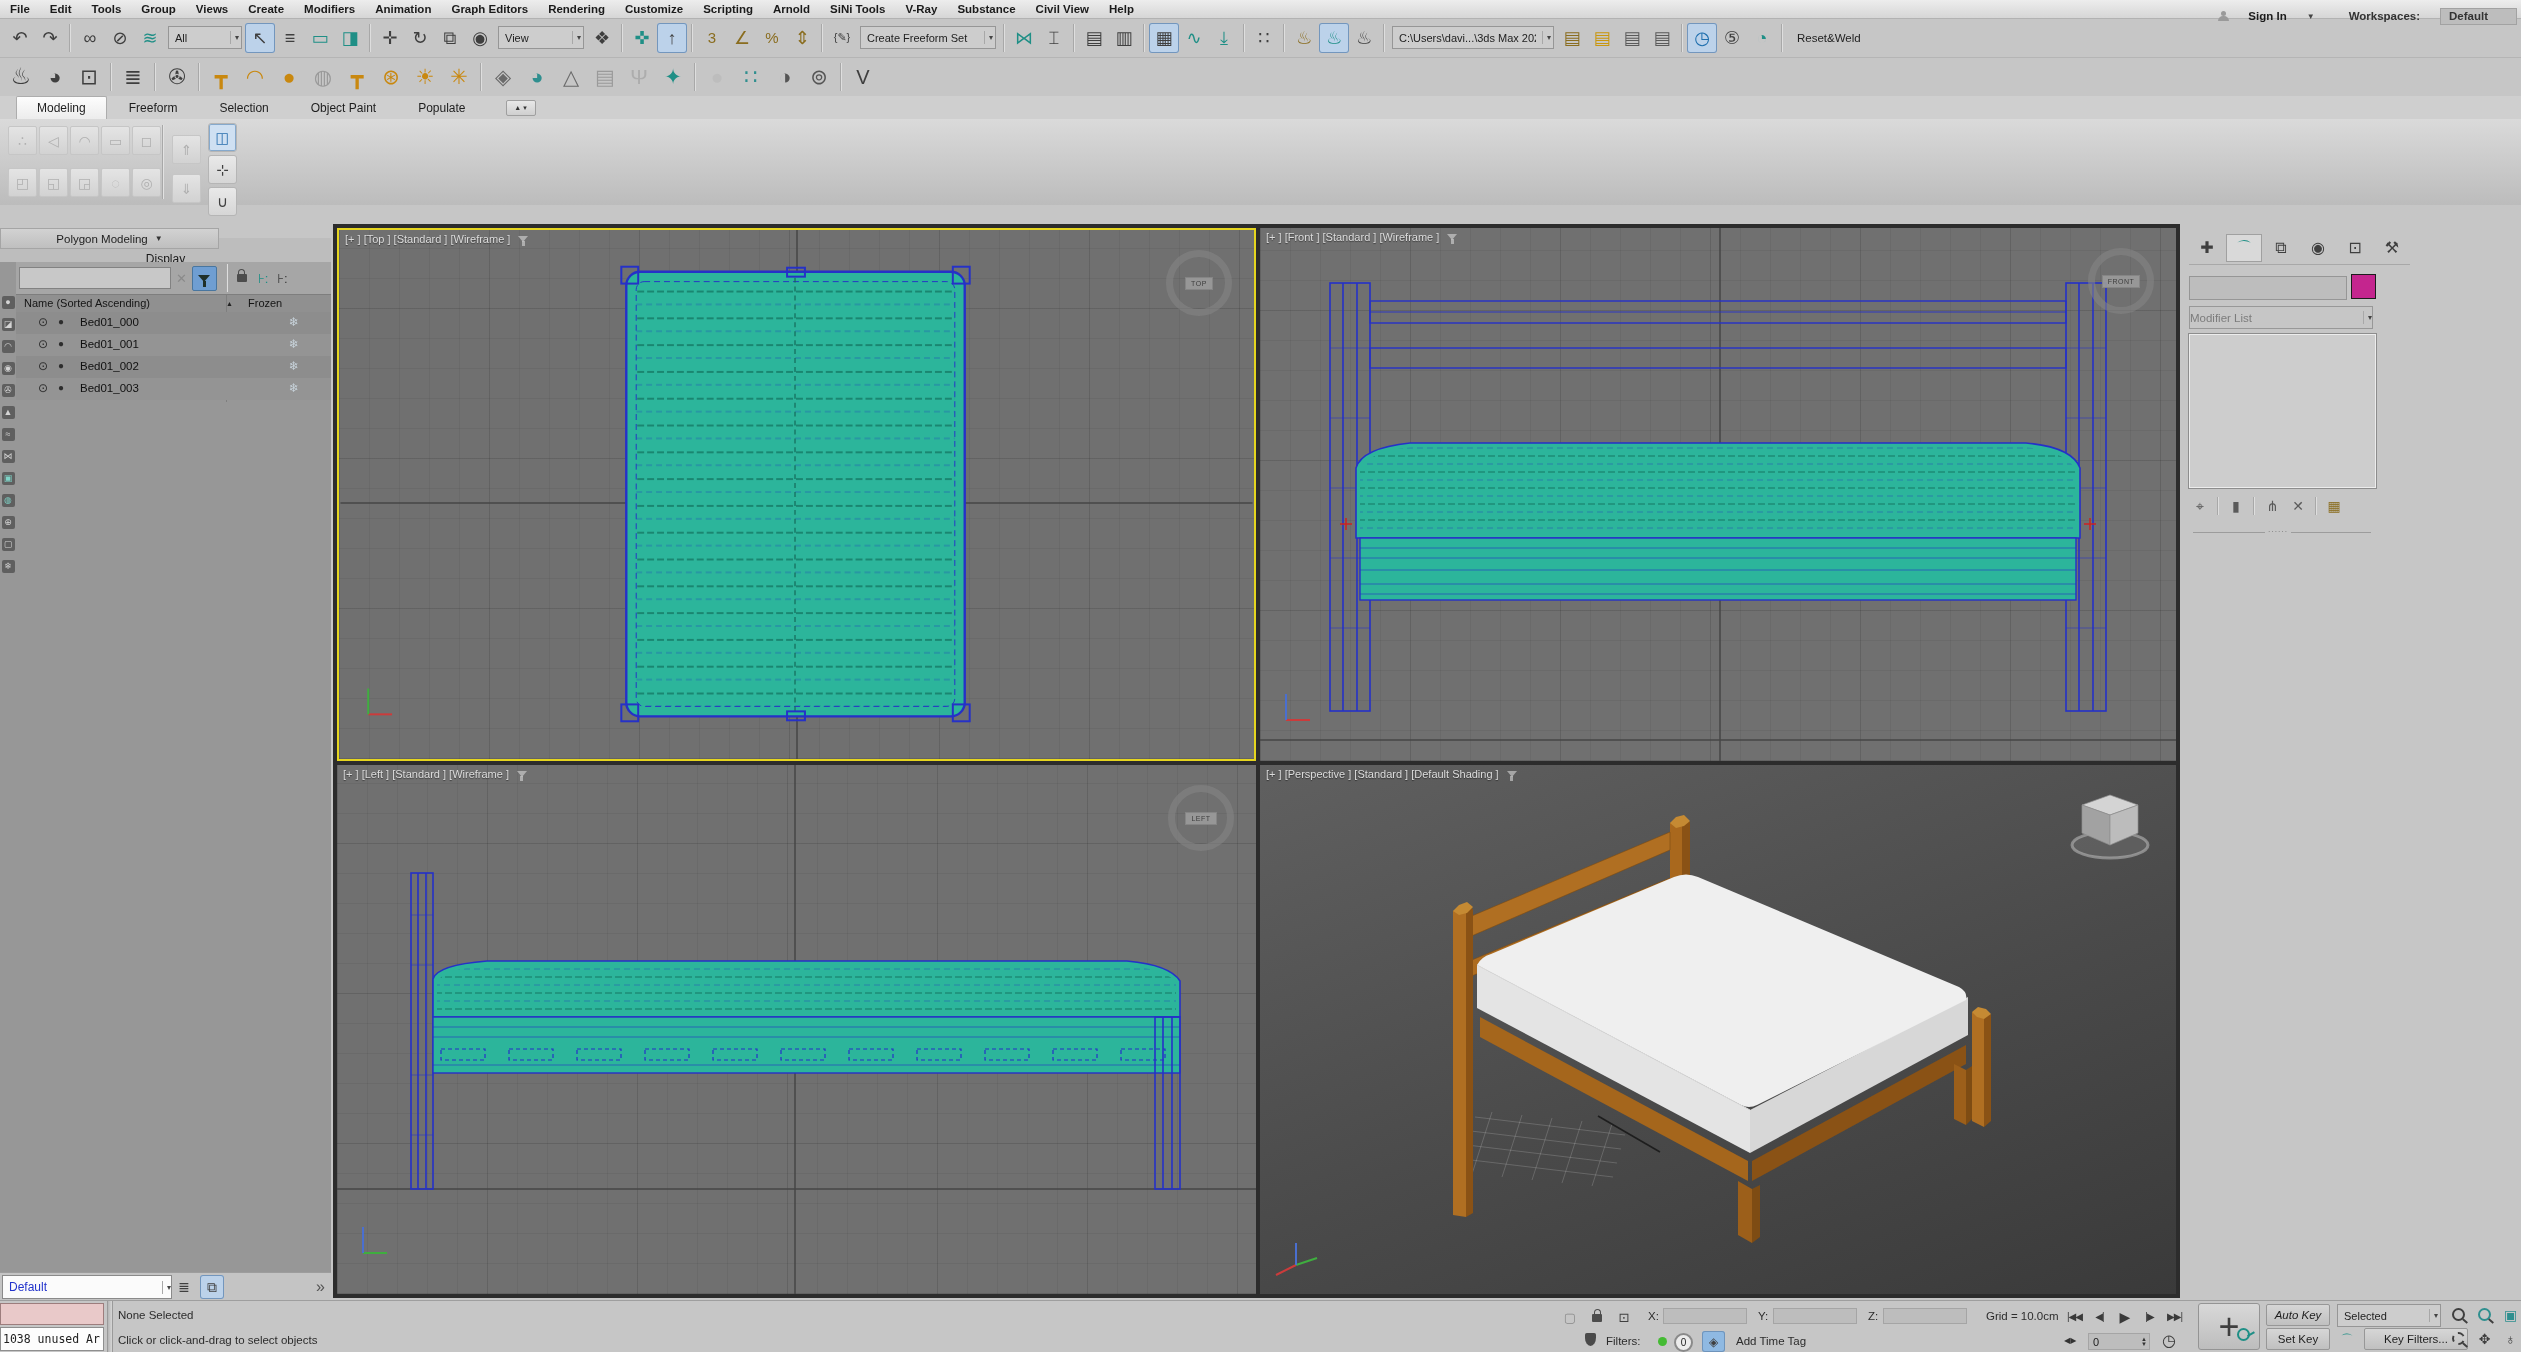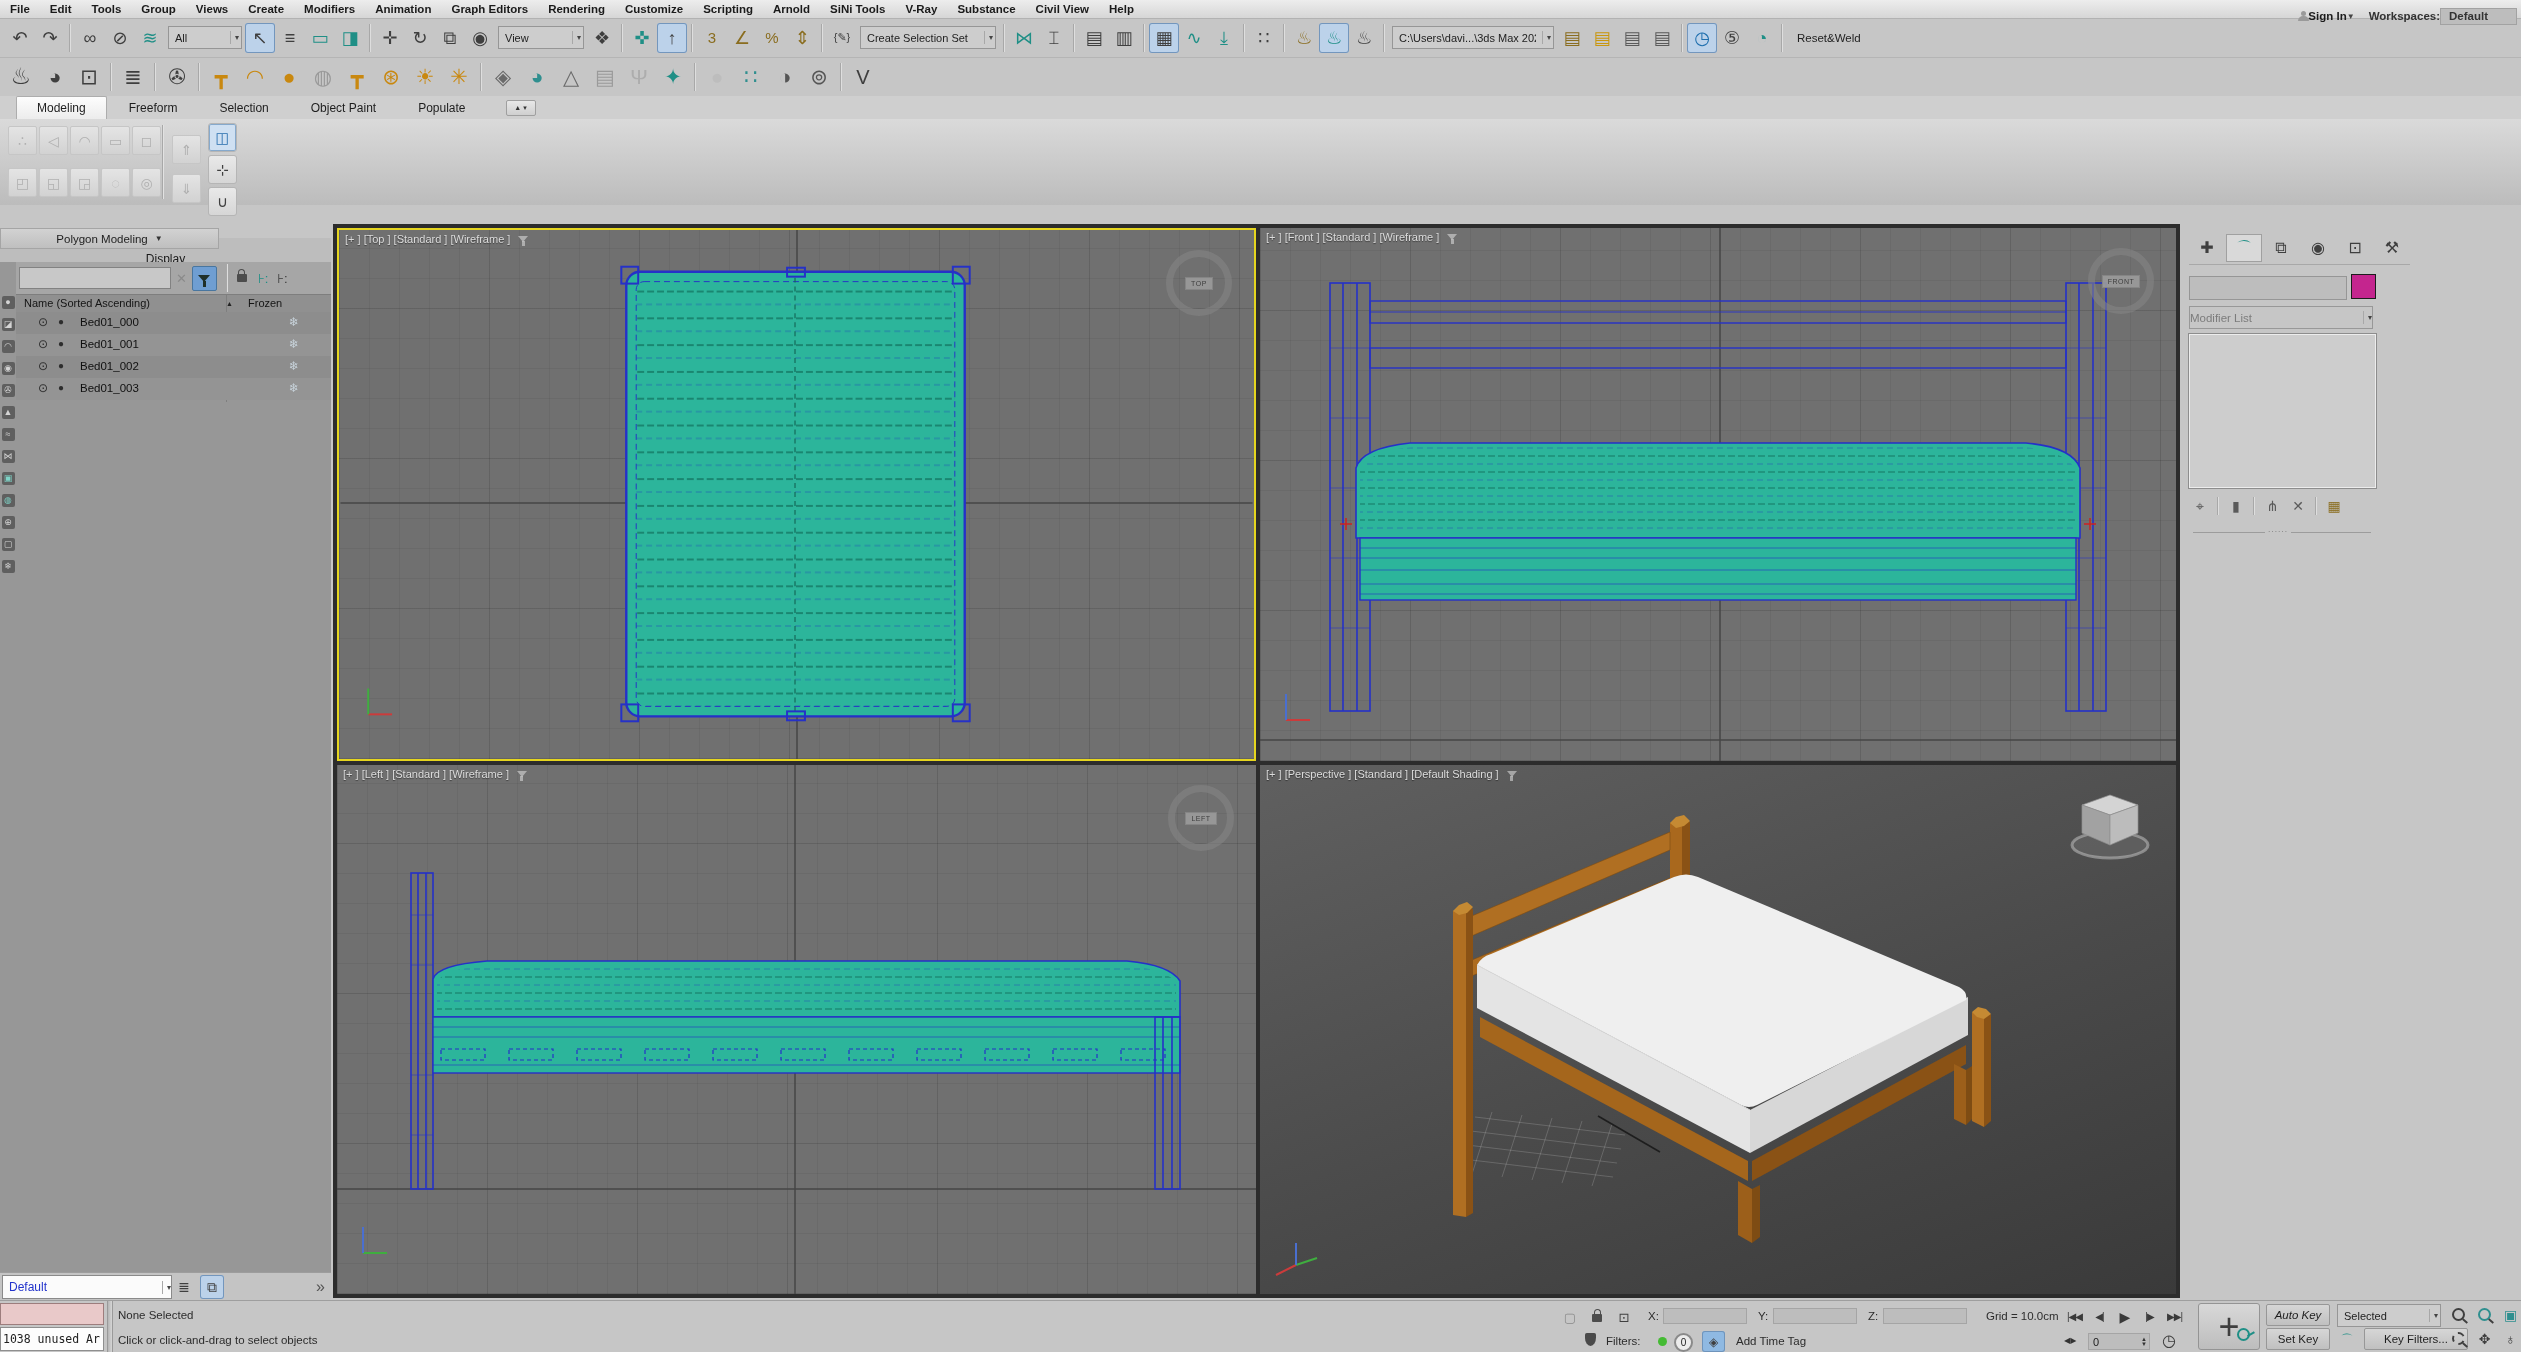--- a/index.html
+++ b/index.html
@@ -2,21 +2,21 @@
 <html><head>
 <meta charset="utf-8">
 <style>
   html,body{margin:0;padding:0;background:#888;}
   #app{position:relative;width:2521px;height:1352px;background:#c6c6c6;overflow:hidden;
        font-family:"Liberation Sans","DejaVu Sans",sans-serif;color:#1c1c1c;-webkit-font-smoothing:antialiased;}
   
   #menubar{position:absolute;left:0;top:0;right:0;height:18px;background:linear-gradient(#ededed,#d6d6d6);
            border-bottom:1px solid #b2b2b2;display:flex;align-items:flex-end;font-size:11.5px;z-index:30;font-weight:bold;}
   .mitem{padding:0 10px;height:100%;display:inline-flex;align-items:center;color:#1a1a1a;}
-  #menubar-right{position:absolute;right:4px;top:0;height:32px;display:flex;align-items:center;gap:0;font-size:11.5px;}
+  #menubar-right{position:absolute;right:4px;top:0;height:32px;display:flex;align-items:center;gap:20px;font-size:11.5px;}
   .person{width:10px;height:10px;position:relative;display:inline-block;}
   .person::before{content:"";position:absolute;left:3px;top:0;width:5px;height:5px;border-radius:50%;background:#9a9a9a;}
   .person::after{content:"";position:absolute;left:0;top:5px;width:11px;height:5px;border-radius:5px 5px 0 0;background:#9a9a9a;}
   .mini-arr{font-size:8px;color:#444;}
   .ws-dd{background:#bdbdbd;border:1px solid #a2a2a2;height:15px;display:inline-flex;align-items:center;padding:0 28px 0 8px;color:#333;}
   
   #toolbar1{position:absolute;left:0;top:18px;right:0;height:39px;background:#c6c6c6;border-bottom:1px solid #b5b5b5;
             display:flex;align-items:center;padding-left:5px;z-index:29;}
   #toolbar2{position:absolute;left:0;top:57px;width:1040px;height:39px;display:flex;align-items:center;padding-left:4px;z-index:29;}
   .ticon{display:inline-flex;align-items:center;justify-content:center;width:30px;height:30px;font-size:18px;
@@ -212,21 +212,21 @@
       <span class="ticon" style="color: rgb(31, 143, 134);">✜</span>
       <span class="ticon active">↑</span>
       <span class="tsep"></span>
       <span class="ticon" style="color: rgb(138, 109, 31); font-size: 15px;">3</span>
       <span class="ticon" style="color: rgb(138, 109, 31);">∠</span>
       <span class="ticon" style="color: rgb(138, 109, 31); font-size: 15px;">%</span>
       <span class="ticon" style="color: rgb(138, 109, 31);">⇕</span>
       <span class="tsep"></span>
       <span class="ticon" style="font-size: 11px;">{✎}</span>
       <span class="tdd" style="width: 126px;">
-        <span class="ddlabel">Create Selection Set</span>
+        <span class="ddlabel">Create Freeform Set</span>
         <span class="ddarr">▾</span>
       </span>
       <span class="tsep"></span>
       <span class="ticon" style="color: rgb(31, 143, 134);">⋈</span>
       <span class="ticon">⌶</span>
       <span class="tsep"></span>
       <span class="ticon">▤</span>
       <span class="ticon">▥</span>
       <span class="tsep"></span>
       <span class="ticon active">▦</span>

